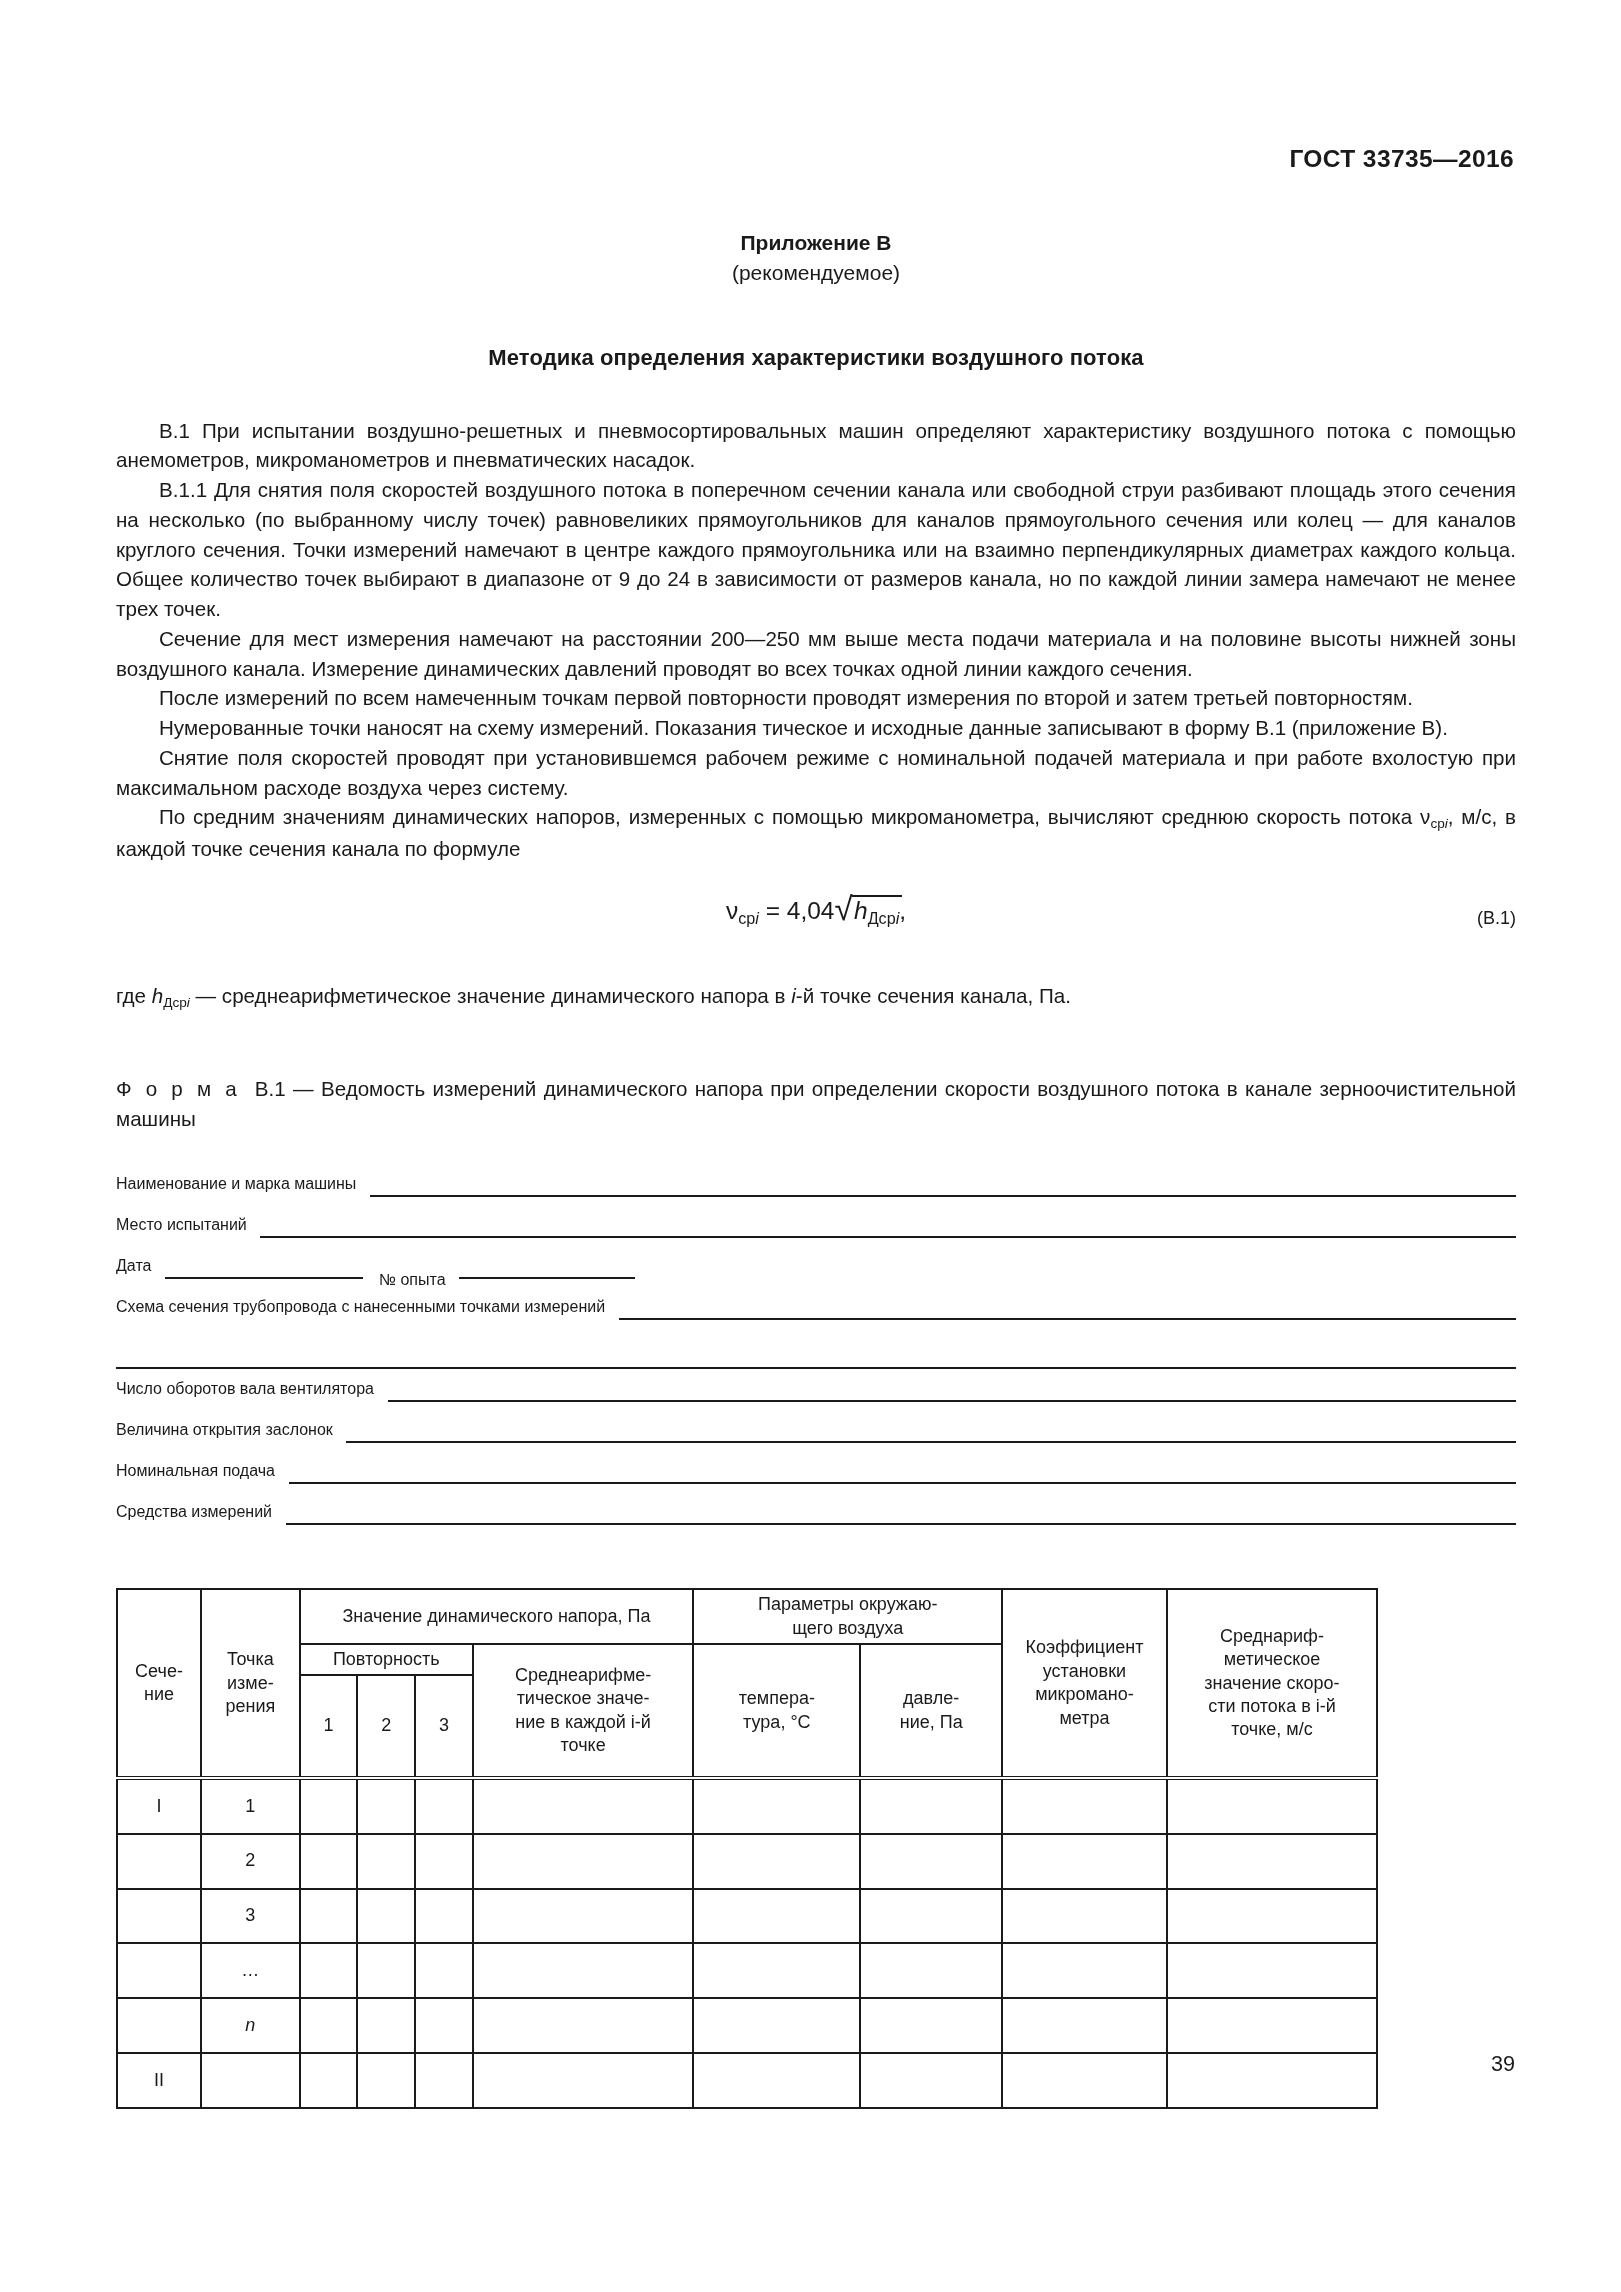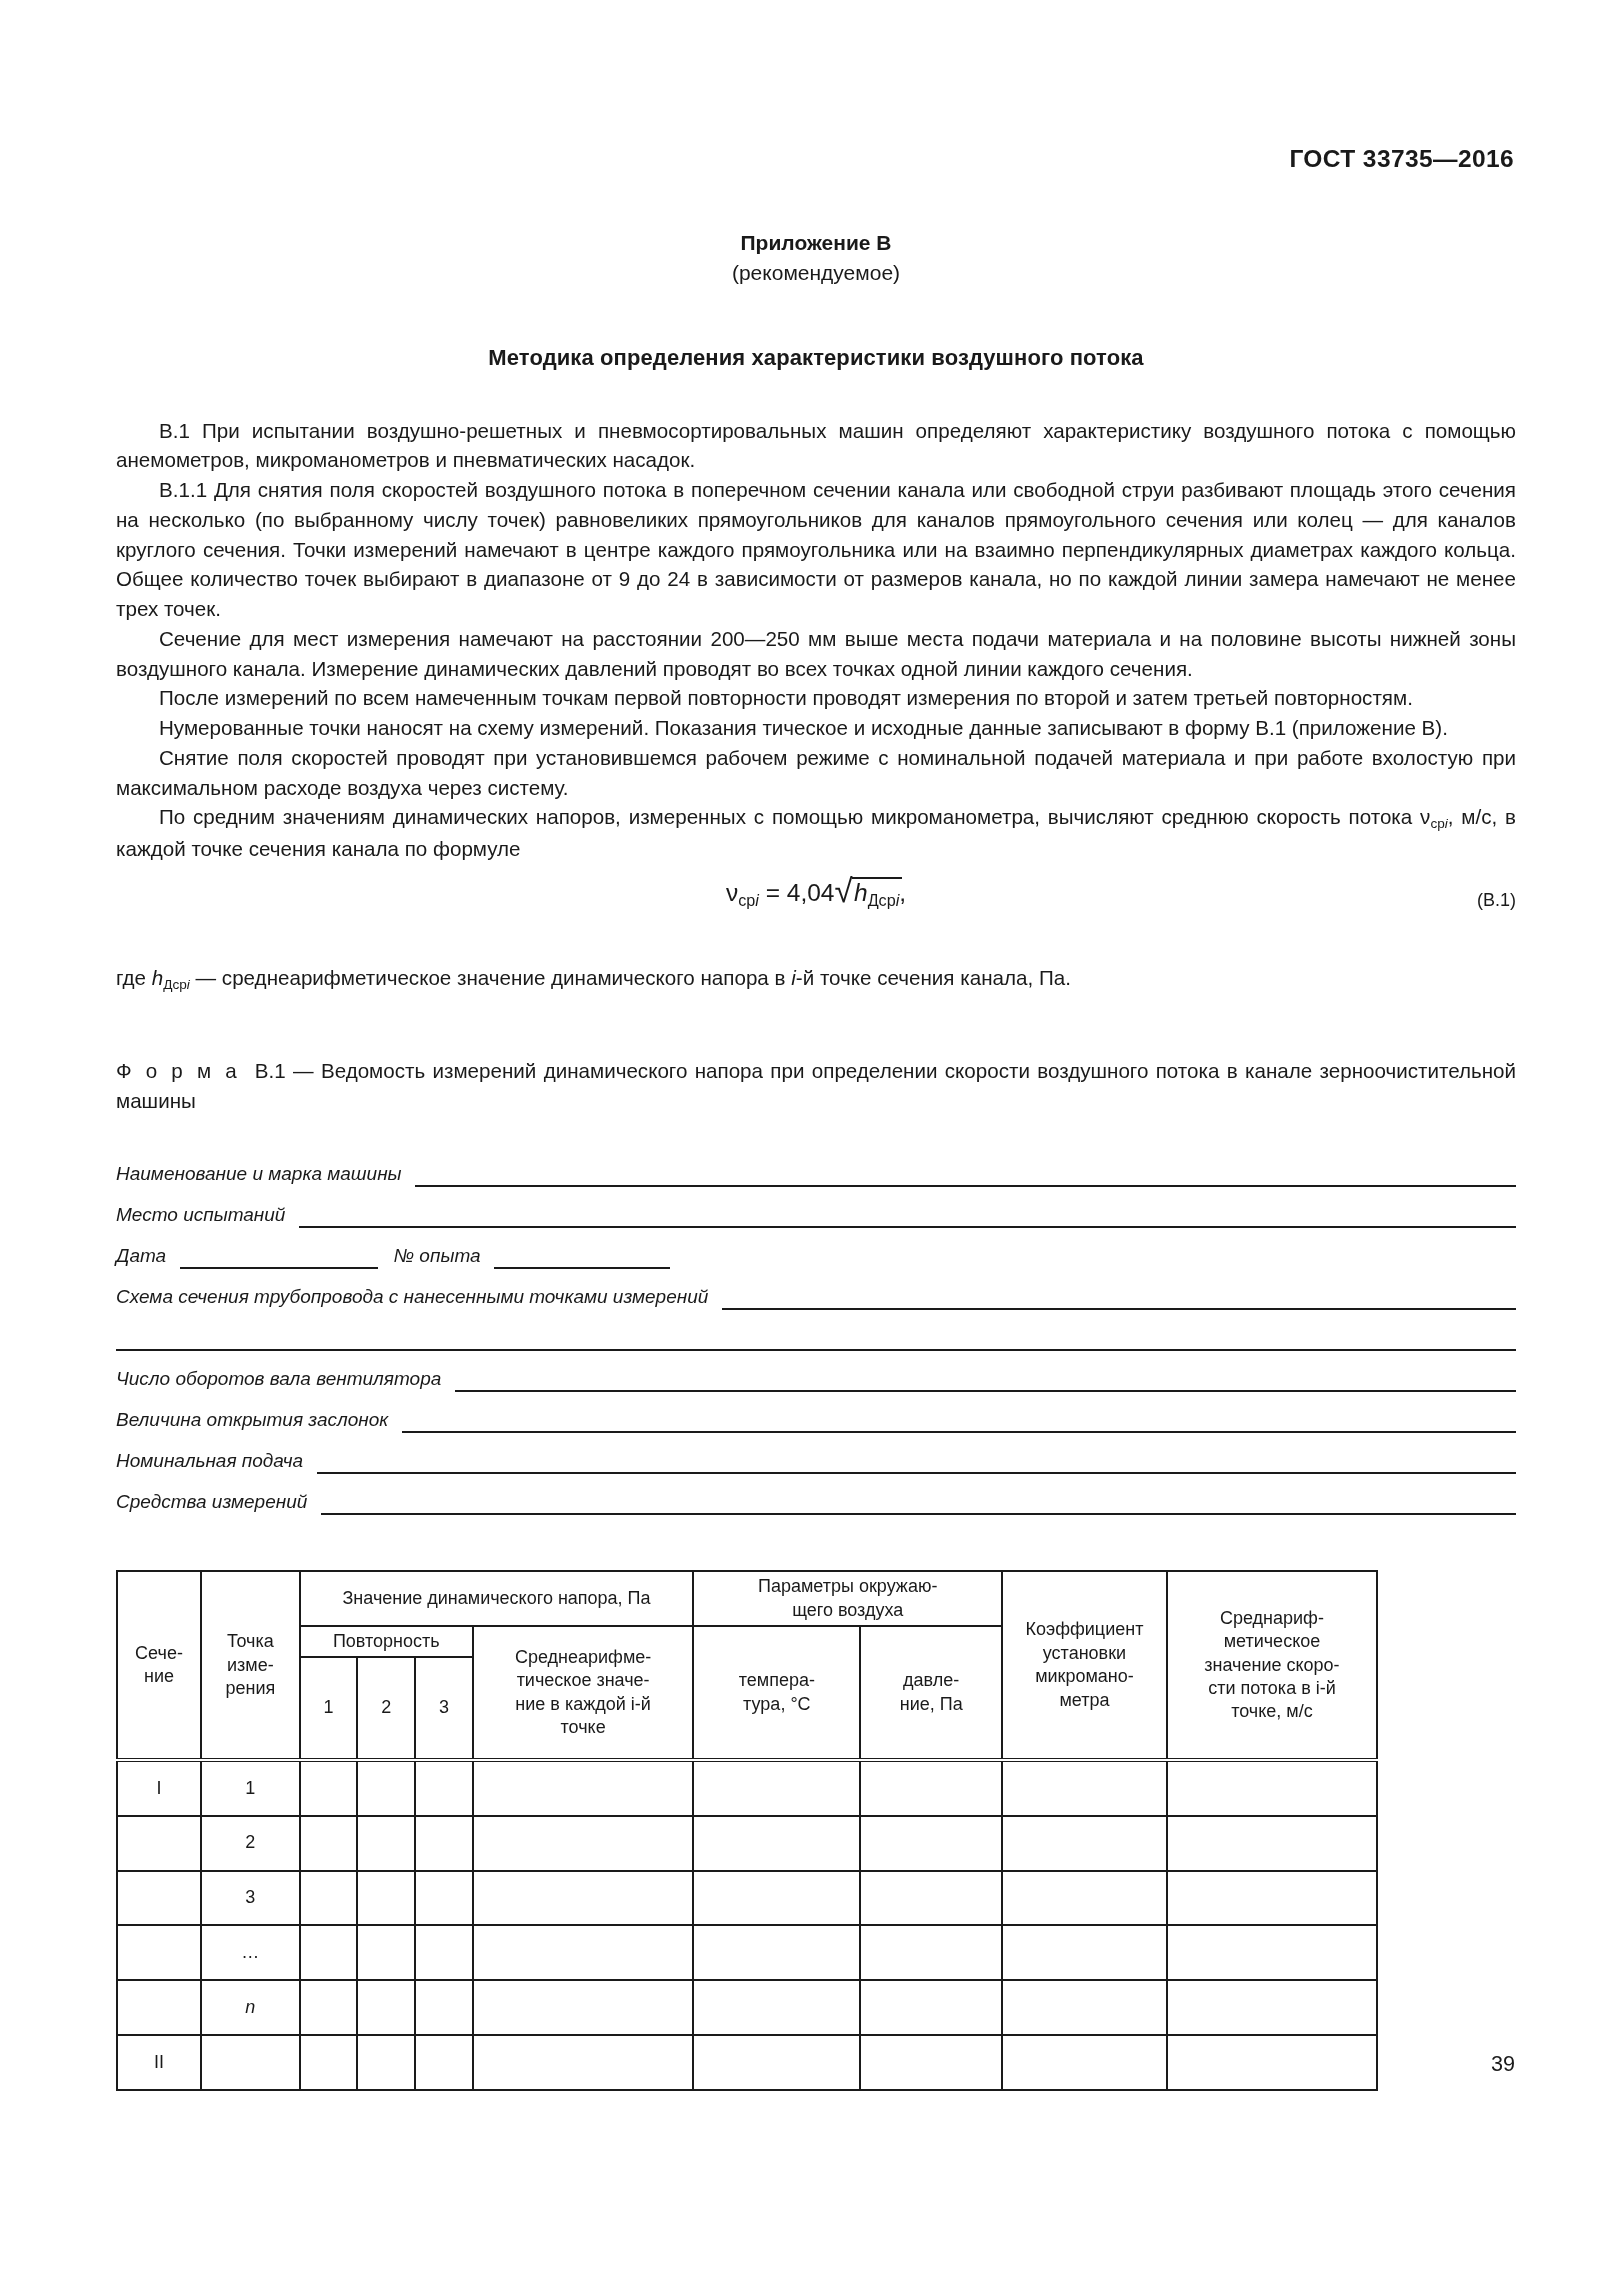--- a/index.html
+++ b/index.html
@@ -83,21 +83,21 @@
   sub.sr {
     font-size: 0.66em;
     vertical-align: -0.32em;
     font-style: normal;
   }
   .ital { font-style: italic; }
 
   
   .formula-row {
     position: relative;
-    margin-top: 12px;
+    margin-top: 30px;
     height: 67px;
   }
   .formula {
     position: absolute;
     left: 0; right: 0;
     text-align: center;
     font-size: 24.5px;
     white-space: nowrap;
   }
   .fvar { font-style: normal; }
@@ -138,24 +138,23 @@
     margin-top: 61px;
     font-size: 20.6px;
     line-height: 1.45;
     text-align: justify;
   }
   .sp-letters { letter-spacing: 3.4px; }
 
   .form-fields { margin-top: 31px; }
   .ffield {
     display: flex;
-    align-items: flex-end;
-    font-size: 19px;
+    align-items: center;
+    font-size: 16px;
     height: 41px;
-    font-style: italic;
   }
   .ffield .lbl { white-space: nowrap; padding-bottom: 2.9px; }
   .ffield .rule {
     flex: 1 1 auto;
     border-bottom: 2px solid #1a1a1a;
     margin-left: 13.7px;
     height: 21.6px;
   }
   .ffield .rule.fixed-a { flex: 0 0 198px; }
   .ffield .rule.fixed-b { flex: 0 0 176px; }

